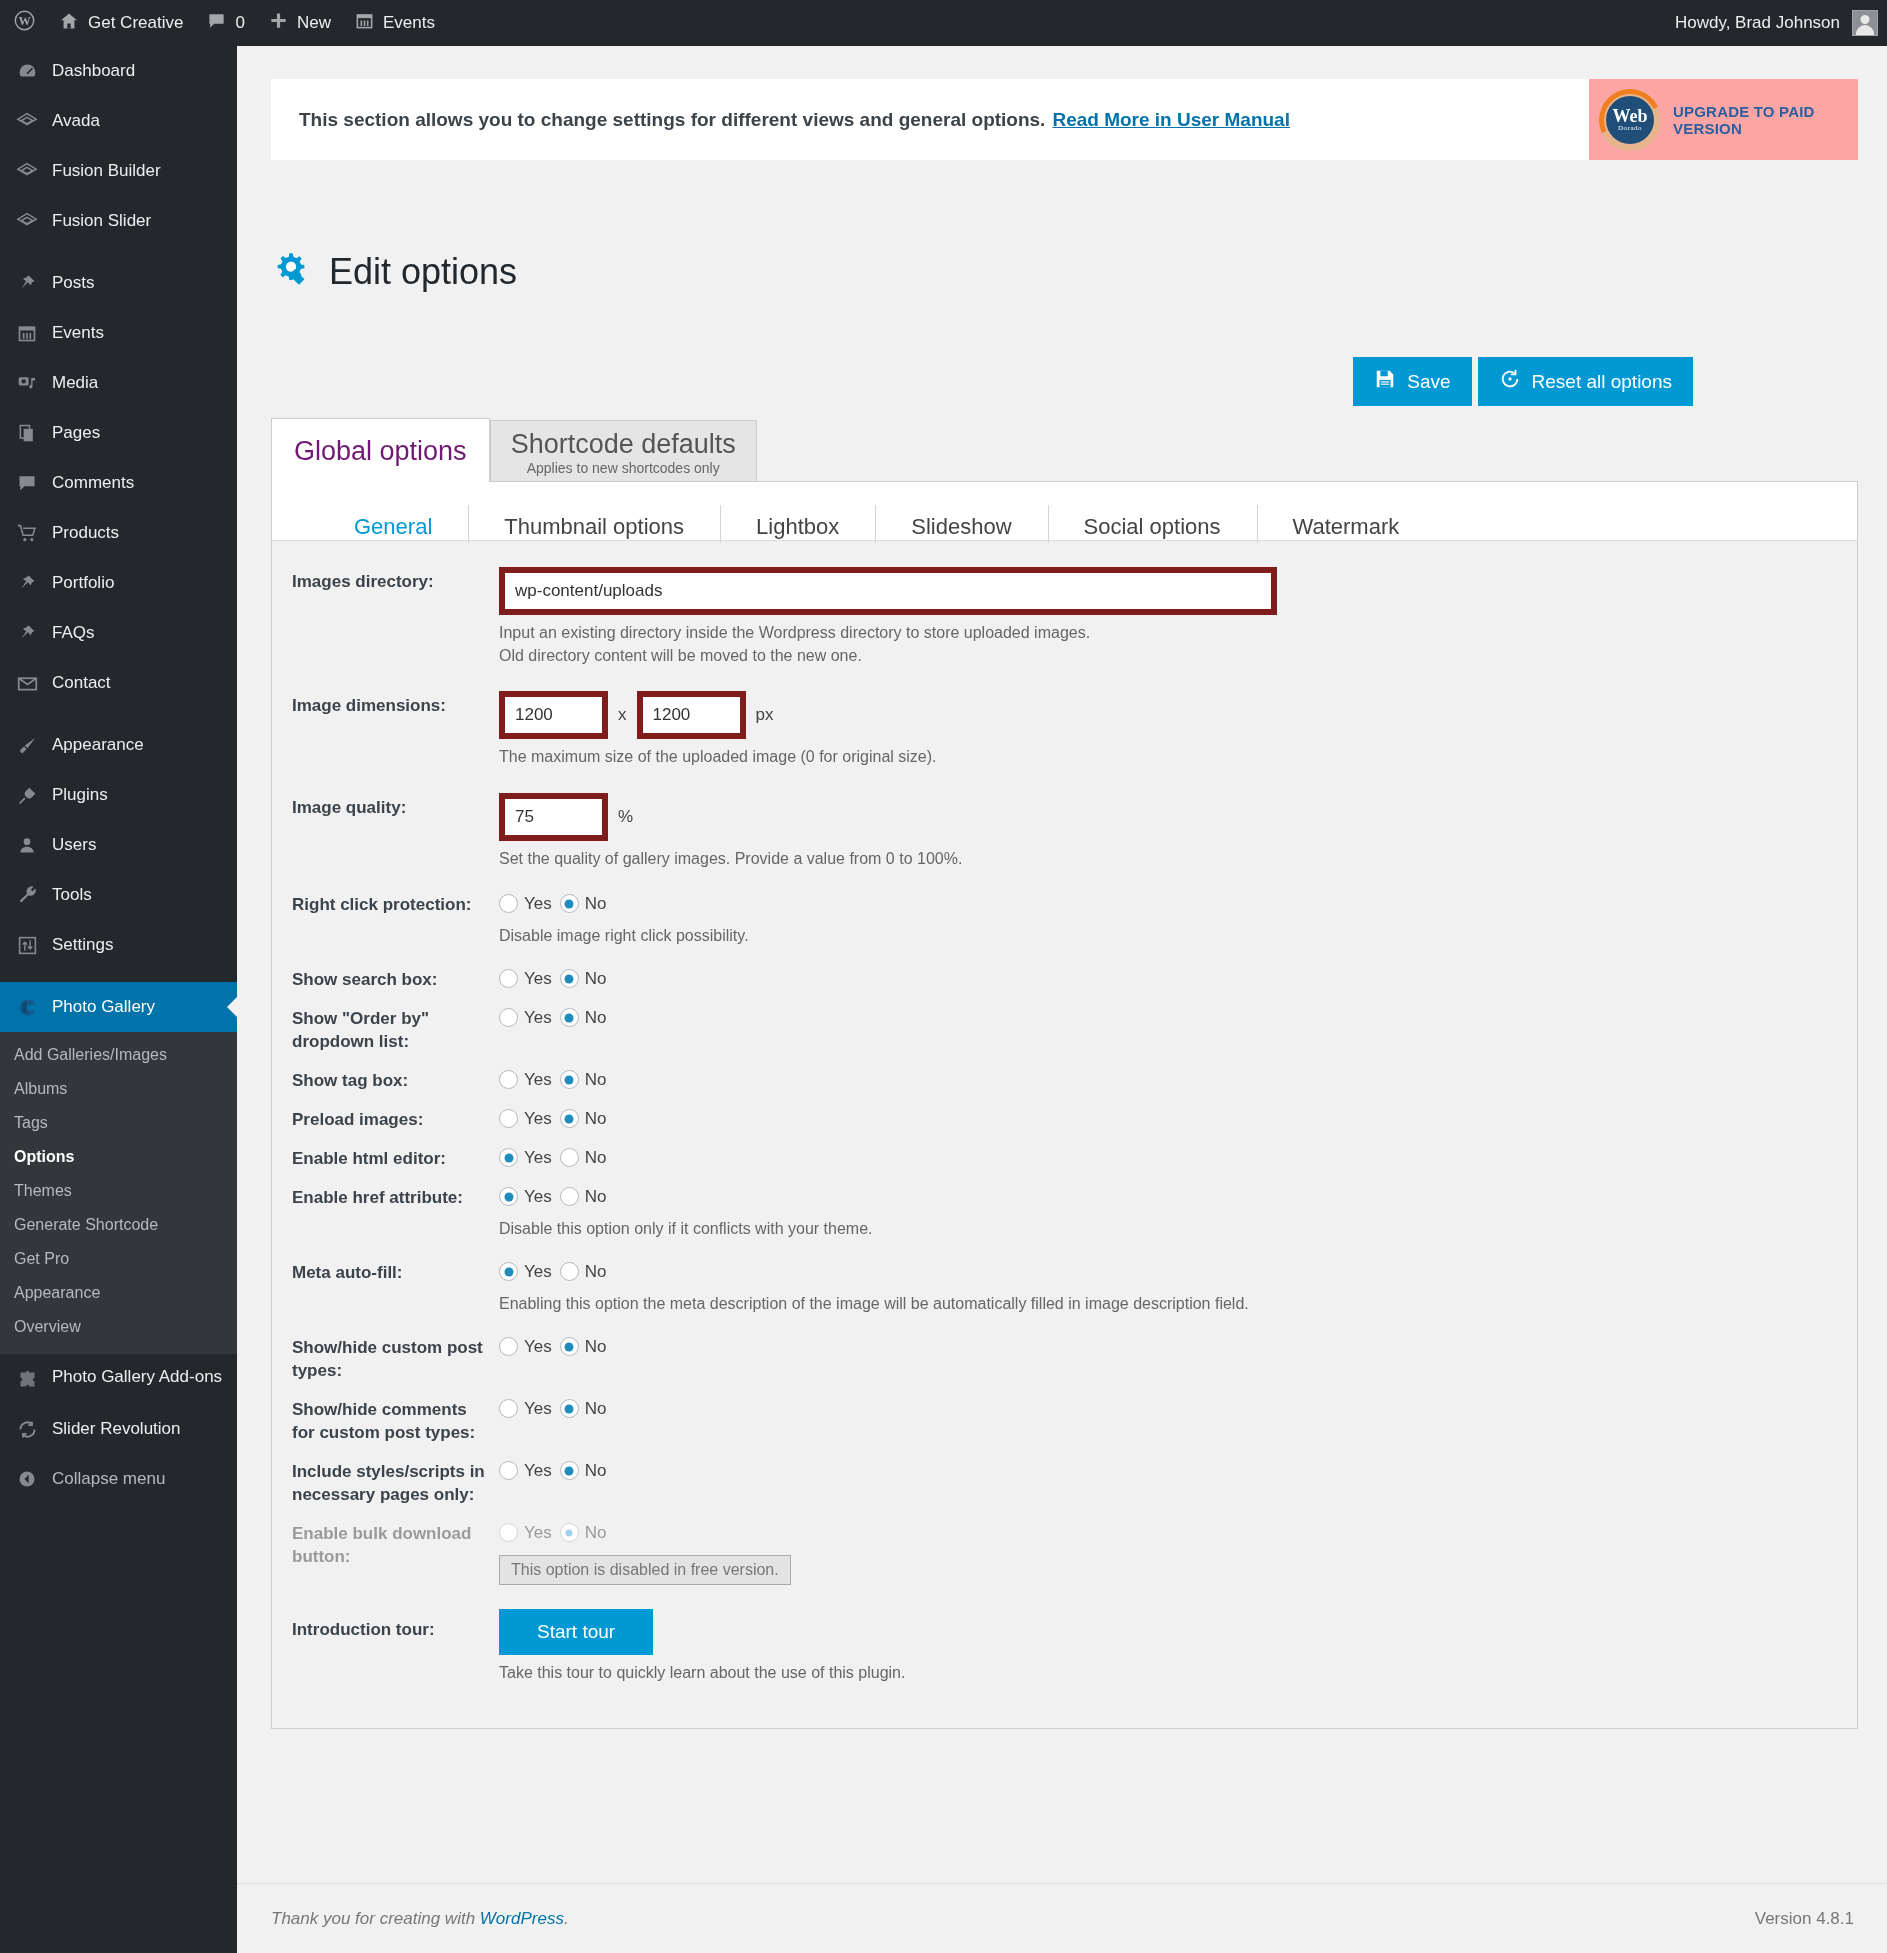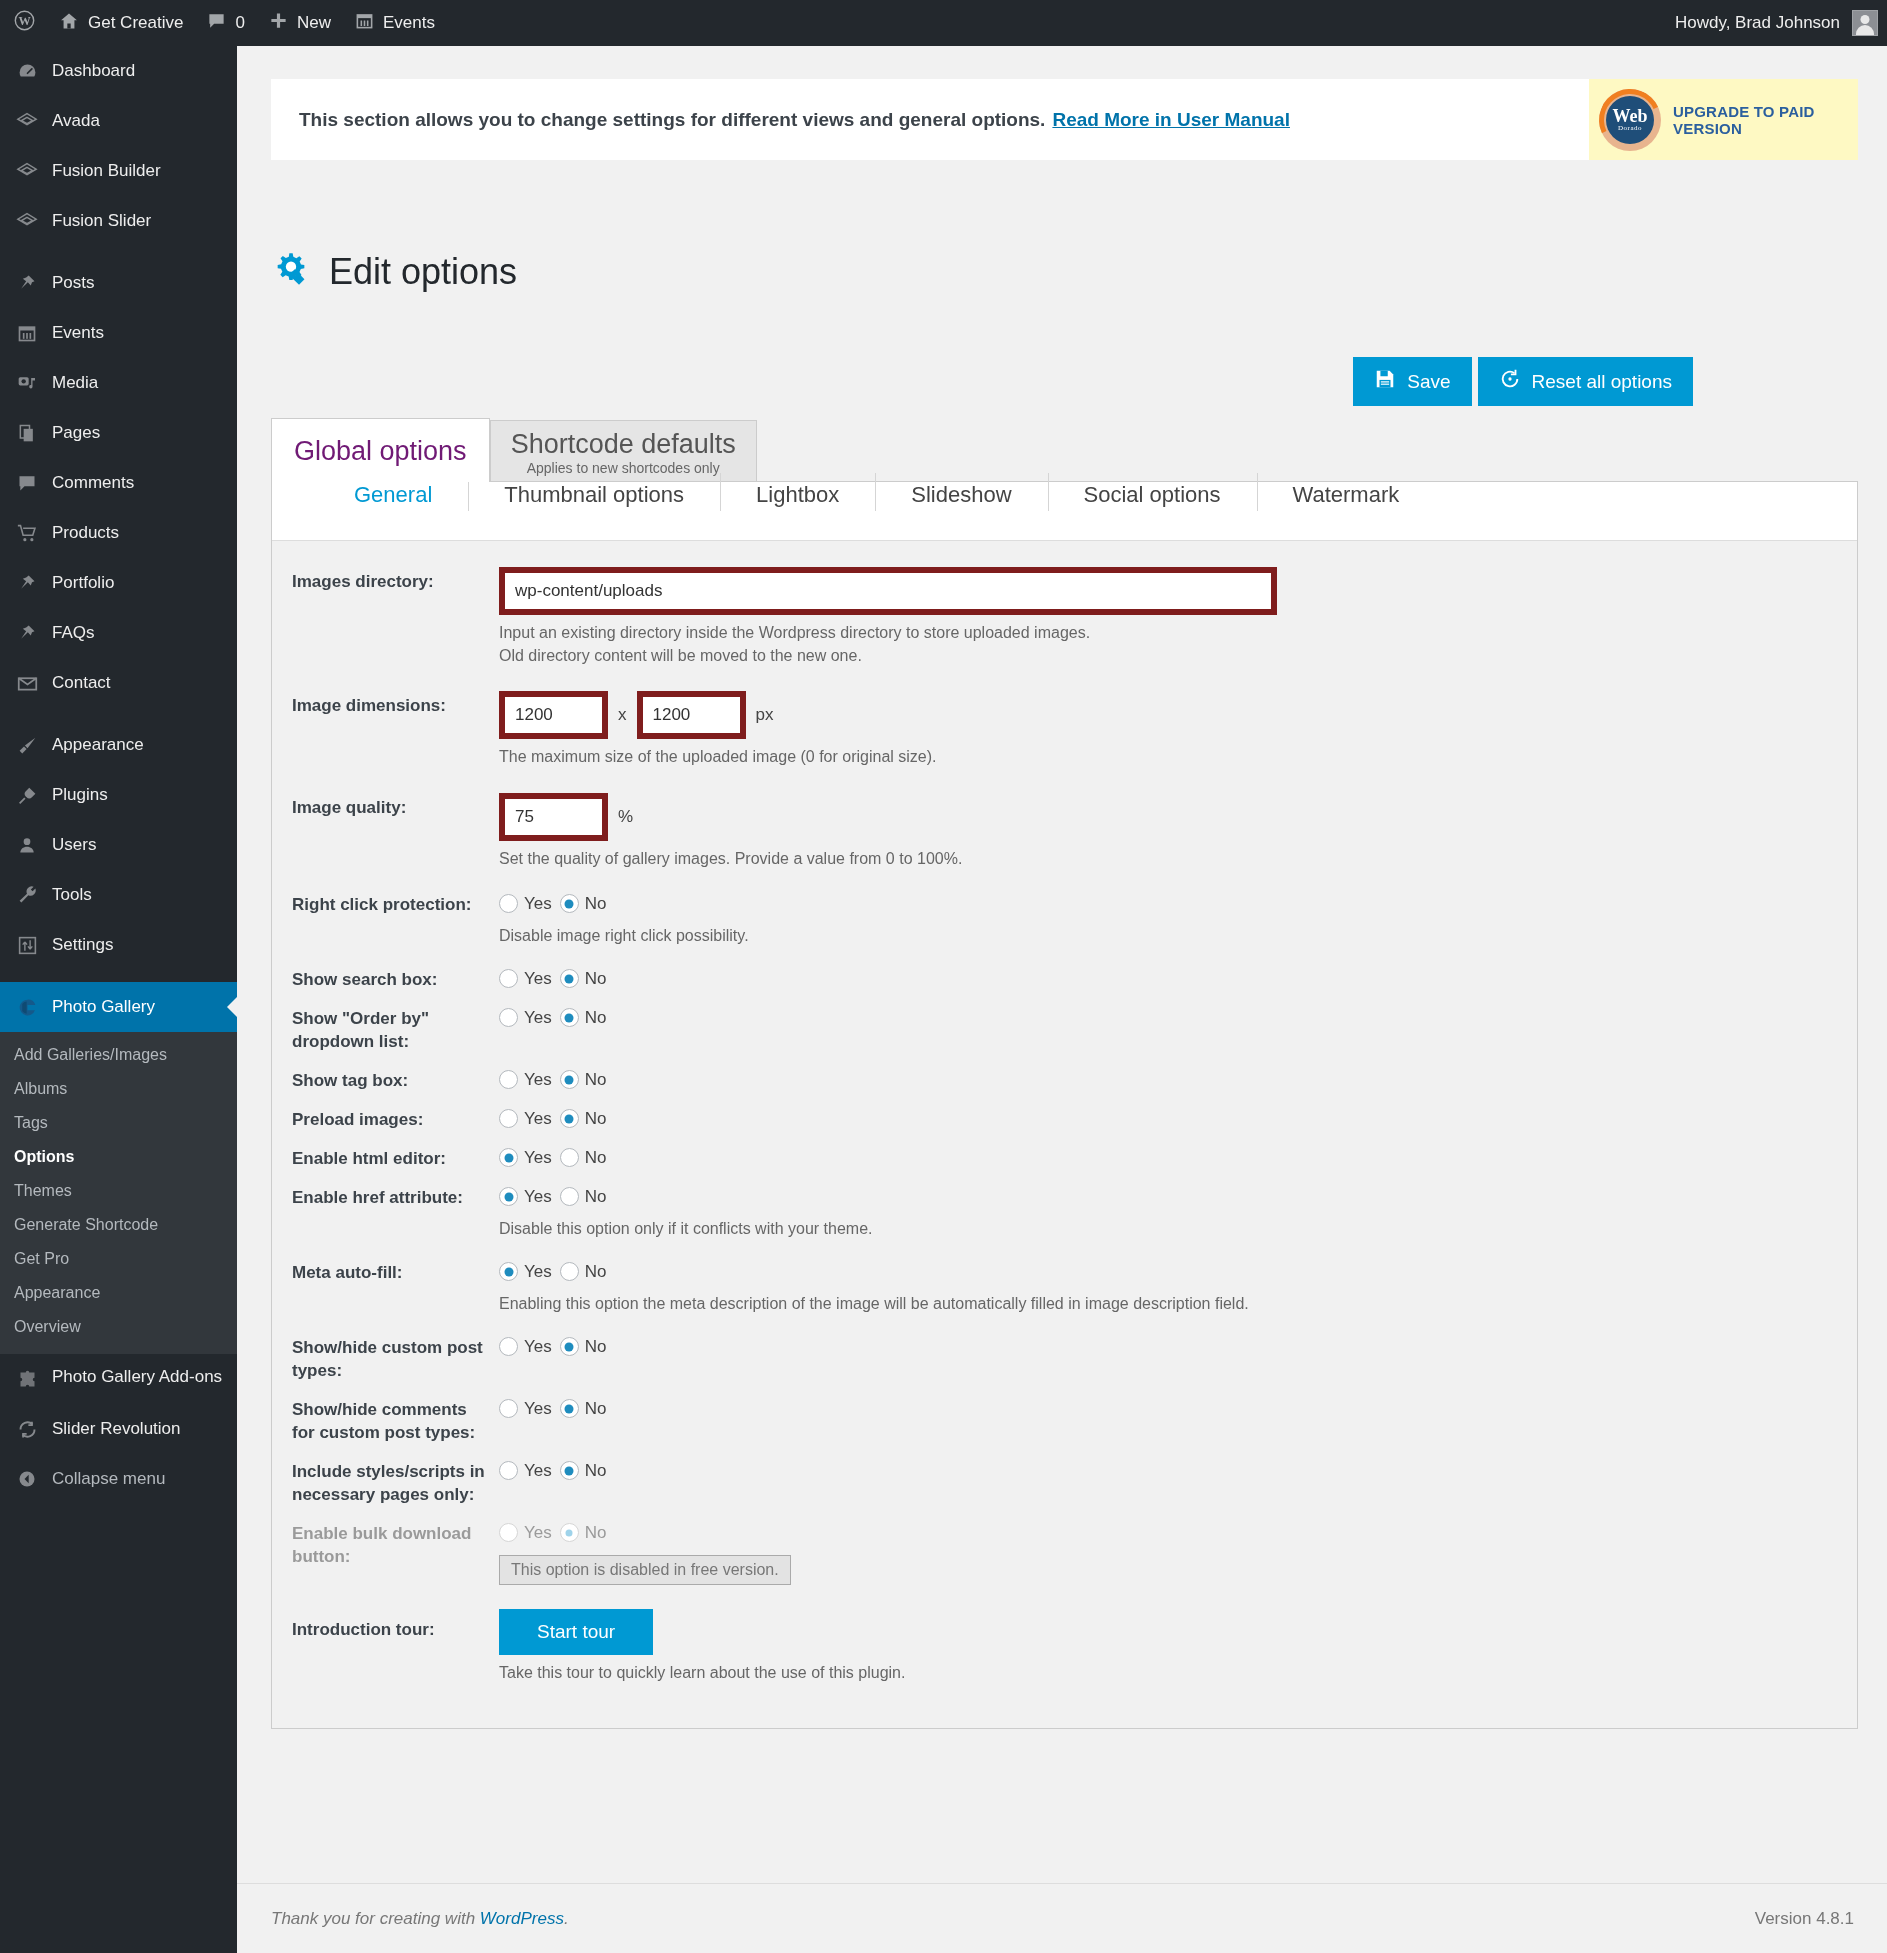--- a/index.html
+++ b/index.html
@@ -102,21 +102,21 @@
     display: flex; align-items: center;
     padding-left: 28px;
     font-size: 19px; color: #444;
   }
   #notice .nt { font-weight: bold; color: #3c434a; }
   #notice .nl {
     color: #0073aa; text-decoration: underline;
     font-weight: bold; margin-left: 7px;
   }
   #upgrade {
-    flex: 0 0 269px; background: #fef9c3;
+    flex: 0 0 269px; background: #fca5a5;
     display: flex; align-items: center; gap: 12px;
     padding-left: 10px;
   }
   .web-logo {
     width: 62px; height: 62px; border-radius: 50%;
     background: #e8b48e; position: relative; flex: 0 0 62px;
     display: flex; align-items: center; justify-content: center;
   }
   .web-logo .ring-accent {
     position: absolute; inset: 0; border-radius: 50%;
@@ -179,21 +179,21 @@
   .otab.active .ot-main { color: #701a75; }
 
   
   #panel {
     position: absolute; top: 435px; left: 34px;
     width: 1587px; height: 1248px;
     background: #ffffff; border: 1px solid #cccccc;
   }
   #inner-tabs {
     height: 59px; border-bottom: 1px solid #dddddd;
-    display: flex; align-items: flex-start; padding-left: 46px;
+    display: flex; align-items: flex-end; padding-left: 46px;
   }
   .itab {
     font-size: 22px; color: #444; cursor: pointer;
     padding: 0 36px; position: relative;
   }
   .itab.active { color: #0099d3; }
   .itab + .itab::before {
     content: ""; position: absolute; left: 0; top: -9px;
     height: 38px; width: 1px; background: #d5d5d5;
   }

